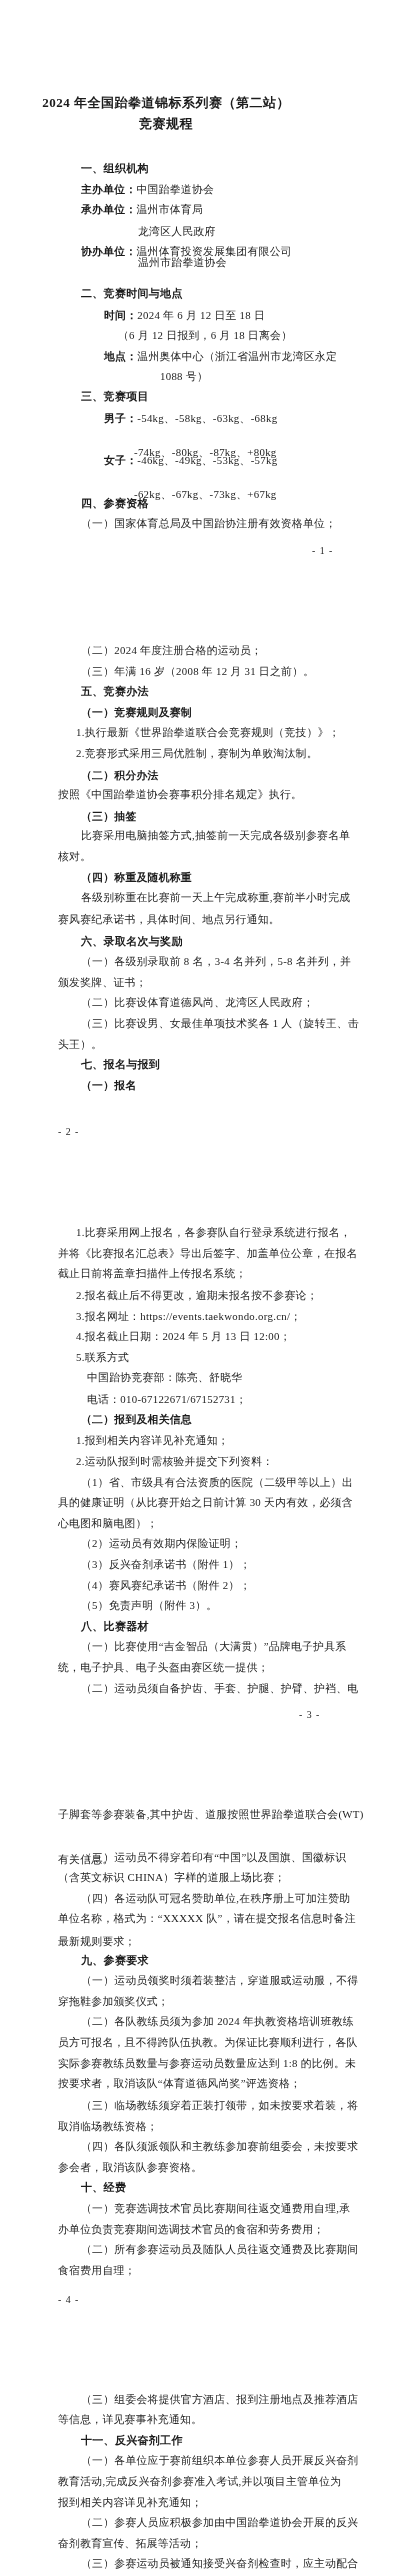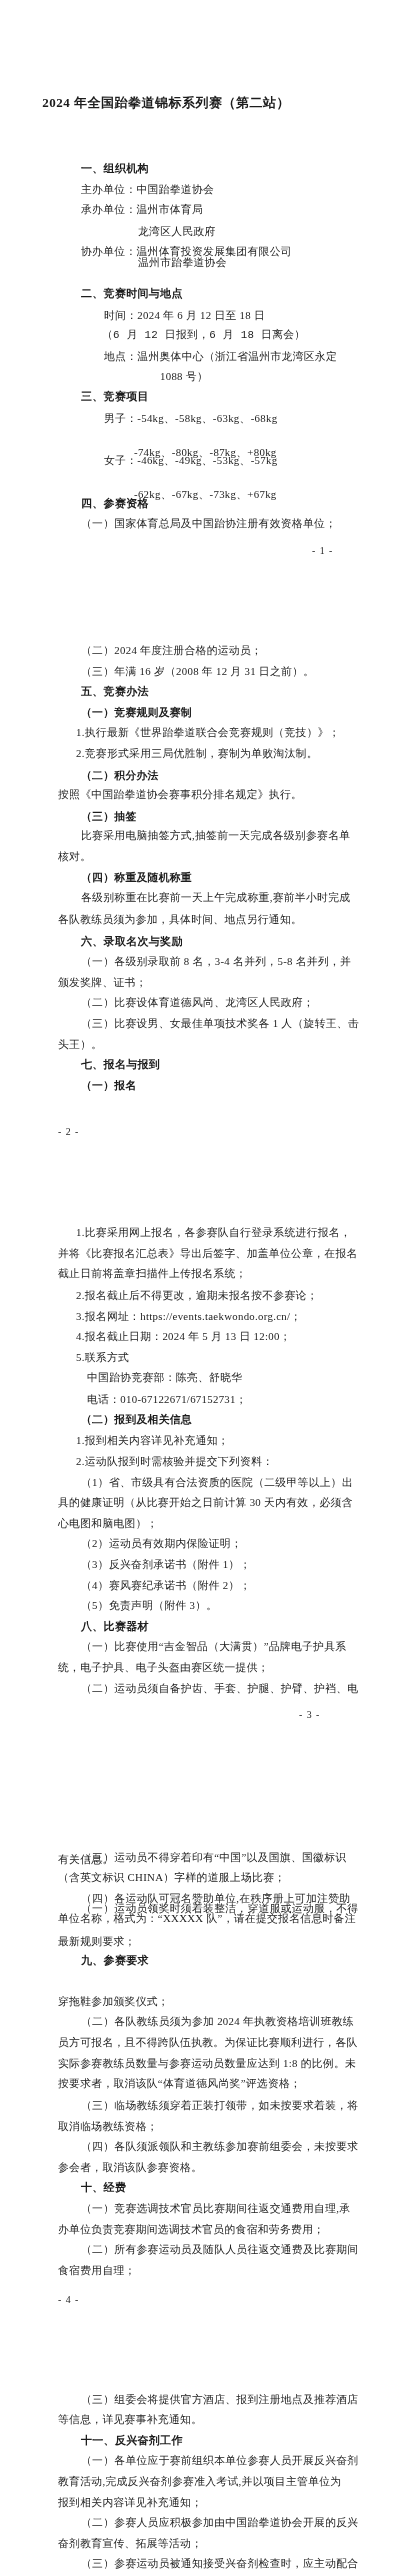--- a/index.html
+++ b/index.html
@@ -27,38 +27,39 @@
     font-weight:bold;
     font-size:13px;
     letter-spacing:0.5px;
   }
   .h{
     font-weight:bold;
     font-family:"Liberation Sans","DejaVu Sans",sans-serif;
     font-size:11px;
   }
   .sub{font-weight:bold;}
-  .b{font-weight:normal;text-align:right;}
+  .b{font-weight:bold;text-align:right;}
   .ind{left:81px;}
   .ind2{left:76px;}
   .ind3{left:87px;}
   .lbl{left:81px;}
   .lbl2{left:104px;}
   .val{left:138px;}
   .val2{left:134px;margin-top:12px;}
-  .note{left:102px;font-family:Liberation Mono, monospace;}
+  .note{left:118px;}
   .addr{left:160px;}
   .pn{font-size:9.8px;letter-spacing:1px;}
 </style>
 </head>
 <body>
 
 <div class="doc">
 
   <div class="ln title" style="top:96px">2024 年全国跆拳道锦标系列赛（第二站）</div>
+  <div class="ln title" style="top:117px">竞赛规程</div>
 
   <div class="ln h ind" style="top:161px">一、组织机构</div>
 
   <div class="ln lbl" style="top:182px"><span class="b">主办单位：</span><span>中国跆拳道协会</span></div>
   <div class="ln lbl" style="top:202px"><span class="b">承办单位：</span><span>温州市体育局</span></div>
   <div class="ln val" style="top:224px">龙湾区人民政府</div>
   <div class="ln lbl" style="top:244px"><span class="b">协办单位：</span><span>温州体育投资发展集团有限公司</span></div>
   <div class="ln val" style="top:255px">温州市跆拳道协会</div>
 
   <div class="ln h ind" style="top:286px">二、竞赛时间与地点</div>
@@ -84,21 +85,21 @@
   <div class="ln sub ind" style="top:705px">（一）竞赛规则及赛制</div>
   <div class="ln ind2" style="top:725px">1.执行最新《世界跆拳道联合会竞赛规则（竞技）》；</div>
   <div class="ln ind2" style="top:746px">2.竞赛形式采用三局优胜制，赛制为单败淘汰制。</div>
   <div class="ln sub ind" style="top:768px">（二）积分办法</div>
   <div class="ln cont" style="top:787px">按照《中国跆拳道协会赛事积分排名规定》执行。</div>
   <div class="ln sub ind" style="top:809px">（三）抽签</div>
   <div class="ln ind" style="top:828px">比赛采用电脑抽签方式,抽签前一天完成各级别参赛名单</div>
   <div class="ln cont" style="top:849px">核对。</div>
   <div class="ln sub ind" style="top:870px">（四）称重及随机称重</div>
   <div class="ln ind" style="top:890px">各级别称重在比赛前一天上午完成称重,赛前半小时完成</div>
-  <div class="ln cont" style="top:912px">各队教练员须为参加，具体时间、地点另行通知。</div>
+  <div class="ln cont" style="top:912px">赛风赛纪承诺书，具体时间、地点另行通知。</div>
   <div class="ln h ind" style="top:934px">六、录取名次与奖励</div>
   <div class="ln ind" style="top:954px">（一）各级别录取前 8 名，3-4 名并列，5-8 名并列，并</div>
   <div class="ln cont" style="top:975px">颁发奖牌、证书；</div>
   <div class="ln ind" style="top:995px">（二）比赛设体育道德风尚、龙湾区人民政府；</div>
   <div class="ln ind" style="top:1016px">（三）比赛设男、女最佳单项技术奖各 1 人（旋转王、击</div>
   <div class="ln cont" style="top:1037px">头王）。</div>
   <div class="ln h ind" style="top:1057px">七、报名与报到</div>
   <div class="ln sub ind" style="top:1078px">（一）报名</div>
 
   <div class="ln pn" style="top:1125px;left:58px">- 2 -</div>
@@ -122,28 +123,29 @@
   <div class="ln ind" style="top:1557px">（3）反兴奋剂承诺书（附件 1）；</div>
   <div class="ln ind" style="top:1578px">（4）赛风赛纪承诺书（附件 2）；</div>
   <div class="ln ind" style="top:1598px">（5）免责声明（附件 3）。</div>
   <div class="ln h ind" style="top:1619px">八、比赛器材</div>
   <div class="ln ind" style="top:1639px">（一）比赛使用“吉金智品（大满贯）”品牌电子护具系</div>
   <div class="ln cont" style="top:1660px">统，电子护具、电子头盔由赛区统一提供；</div>
   <div class="ln ind" style="top:1681px">（二）运动员须自备护齿、手套、护腿、护臂、护裆、电</div>
 
   <div class="ln pn" style="top:1708px;left:299px">- 3 -</div>
 
+  <div class="ln cont" style="top:1807px">子脚套等参赛装备,其中护齿、道服按照世界跆拳道联合会(WT)</div>
   <div class="ln cont" style="top:1934px">最新规则要求；</div>
   <div class="ln ind" style="top:1850px">（三）运动员不得穿着印有“中国”以及国旗、国徽标识</div>
   <div class="ln cont" style="top:1870px">（含英文标识 CHINA）字样的道服上场比赛；</div>
   <div class="ln ind" style="top:1891px">（四）各运动队可冠名赞助单位,在秩序册上可加注赞助</div>
   <div class="ln cont" style="top:1911px">单位名称，格式为：“XXXXX 队”，请在提交报名信息时备注</div>
   <div class="ln cont" style="top:1852px">有关信息。</div>
   <div class="ln h ind" style="top:1953px">九、参赛要求</div>
-  <div class="ln ind" style="top:1901px">（一）运动员领奖时须着装整洁，穿道服或运动服，不得</div>
+  <div class="ln ind" style="top:1973px">（一）运动员领奖时须着装整洁，穿道服或运动服，不得</div>
   <div class="ln cont" style="top:1994px">穿拖鞋参加颁奖仪式；</div>
   <div class="ln ind" style="top:2014px">（二）各队教练员须为参加 2024 年执教资格培训班教练</div>
   <div class="ln cont" style="top:2035px">员方可报名，且不得跨队伍执教。为保证比赛顺利进行，各队</div>
   <div class="ln cont" style="top:2056px">实际参赛教练员数量与参赛运动员数量应达到 1:8 的比例。未</div>
   <div class="ln cont" style="top:2076px">按要求者，取消该队“体育道德风尚奖”评选资格；</div>
   <div class="ln ind" style="top:2098px">（三）临场教练须穿着正装打领带，如未按要求着装，将</div>
   <div class="ln cont" style="top:2119px">取消临场教练资格；</div>
   <div class="ln ind" style="top:2139px">（四）各队须派领队和主教练参加赛前组委会，未按要求</div>
   <div class="ln cont" style="top:2160px">参会者，取消该队参赛资格。</div>
   <div class="ln h ind" style="top:2180px">十、经费</div>

